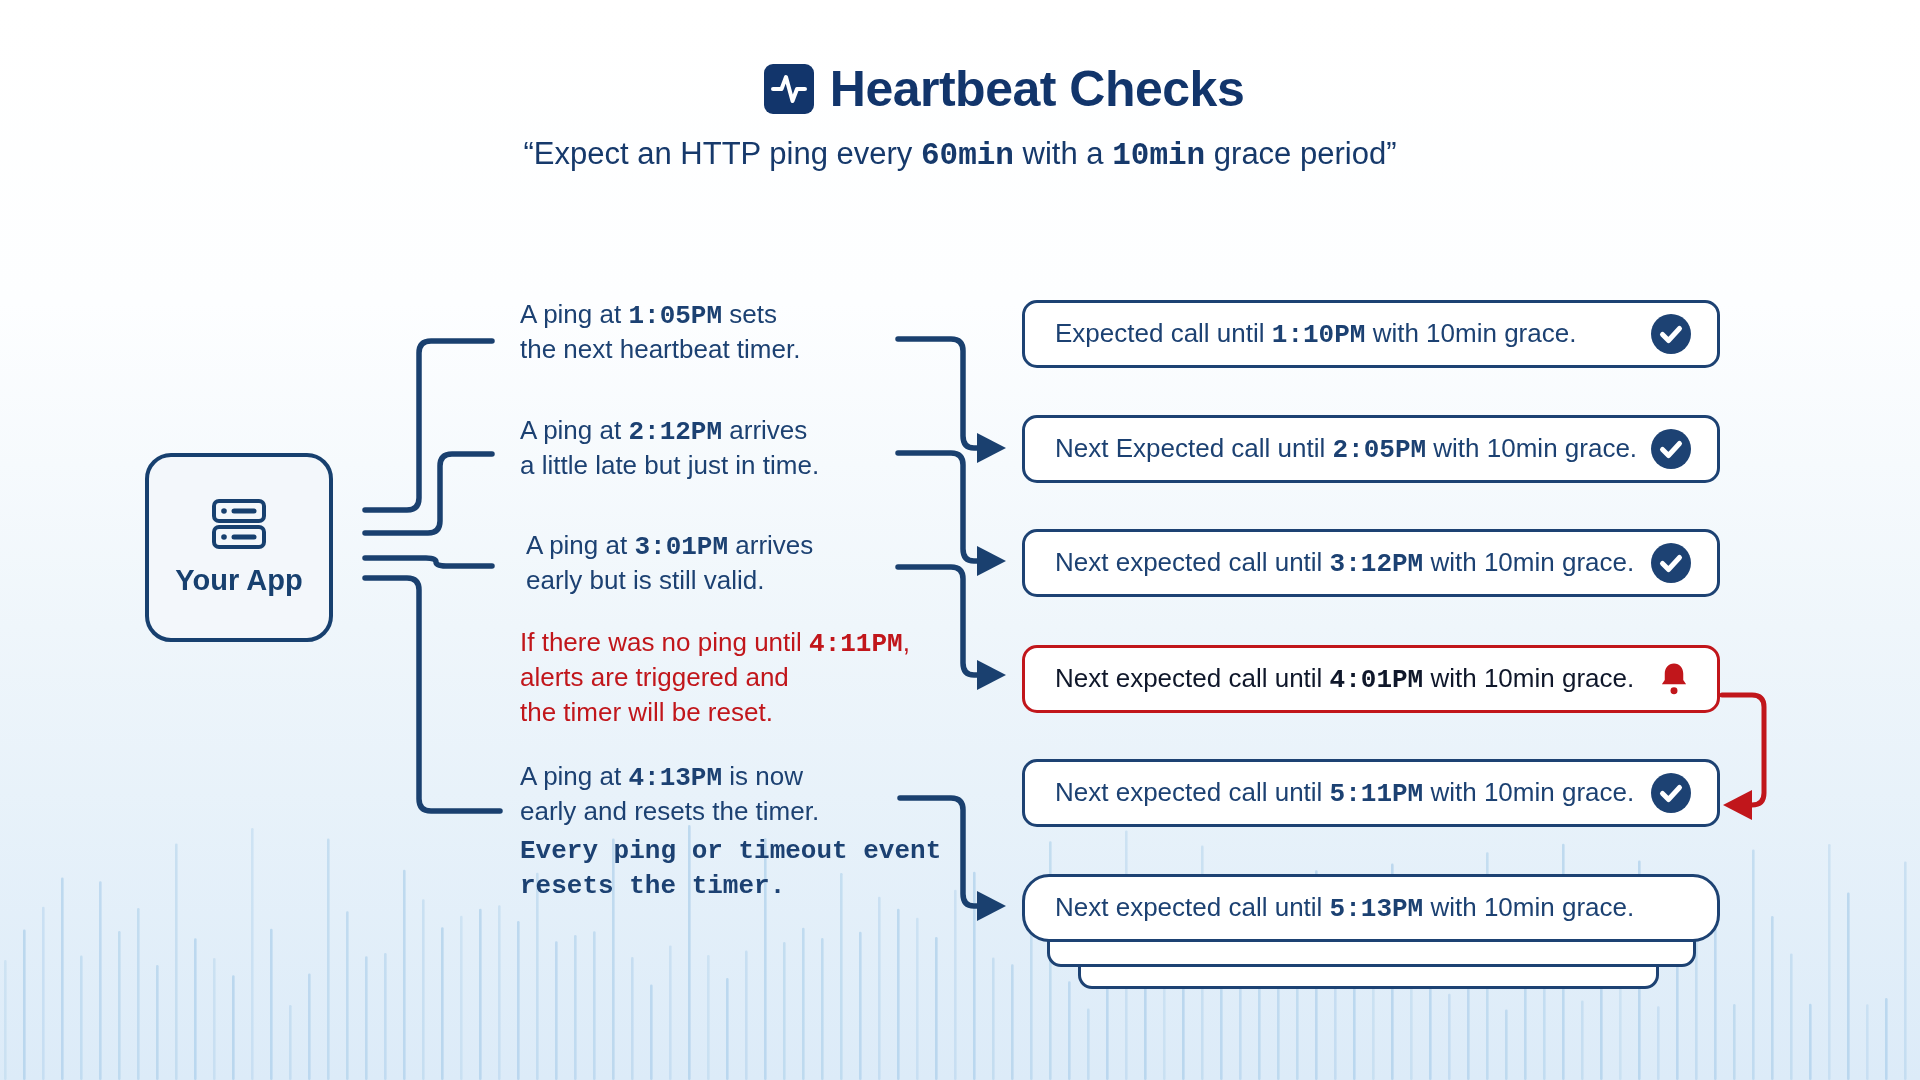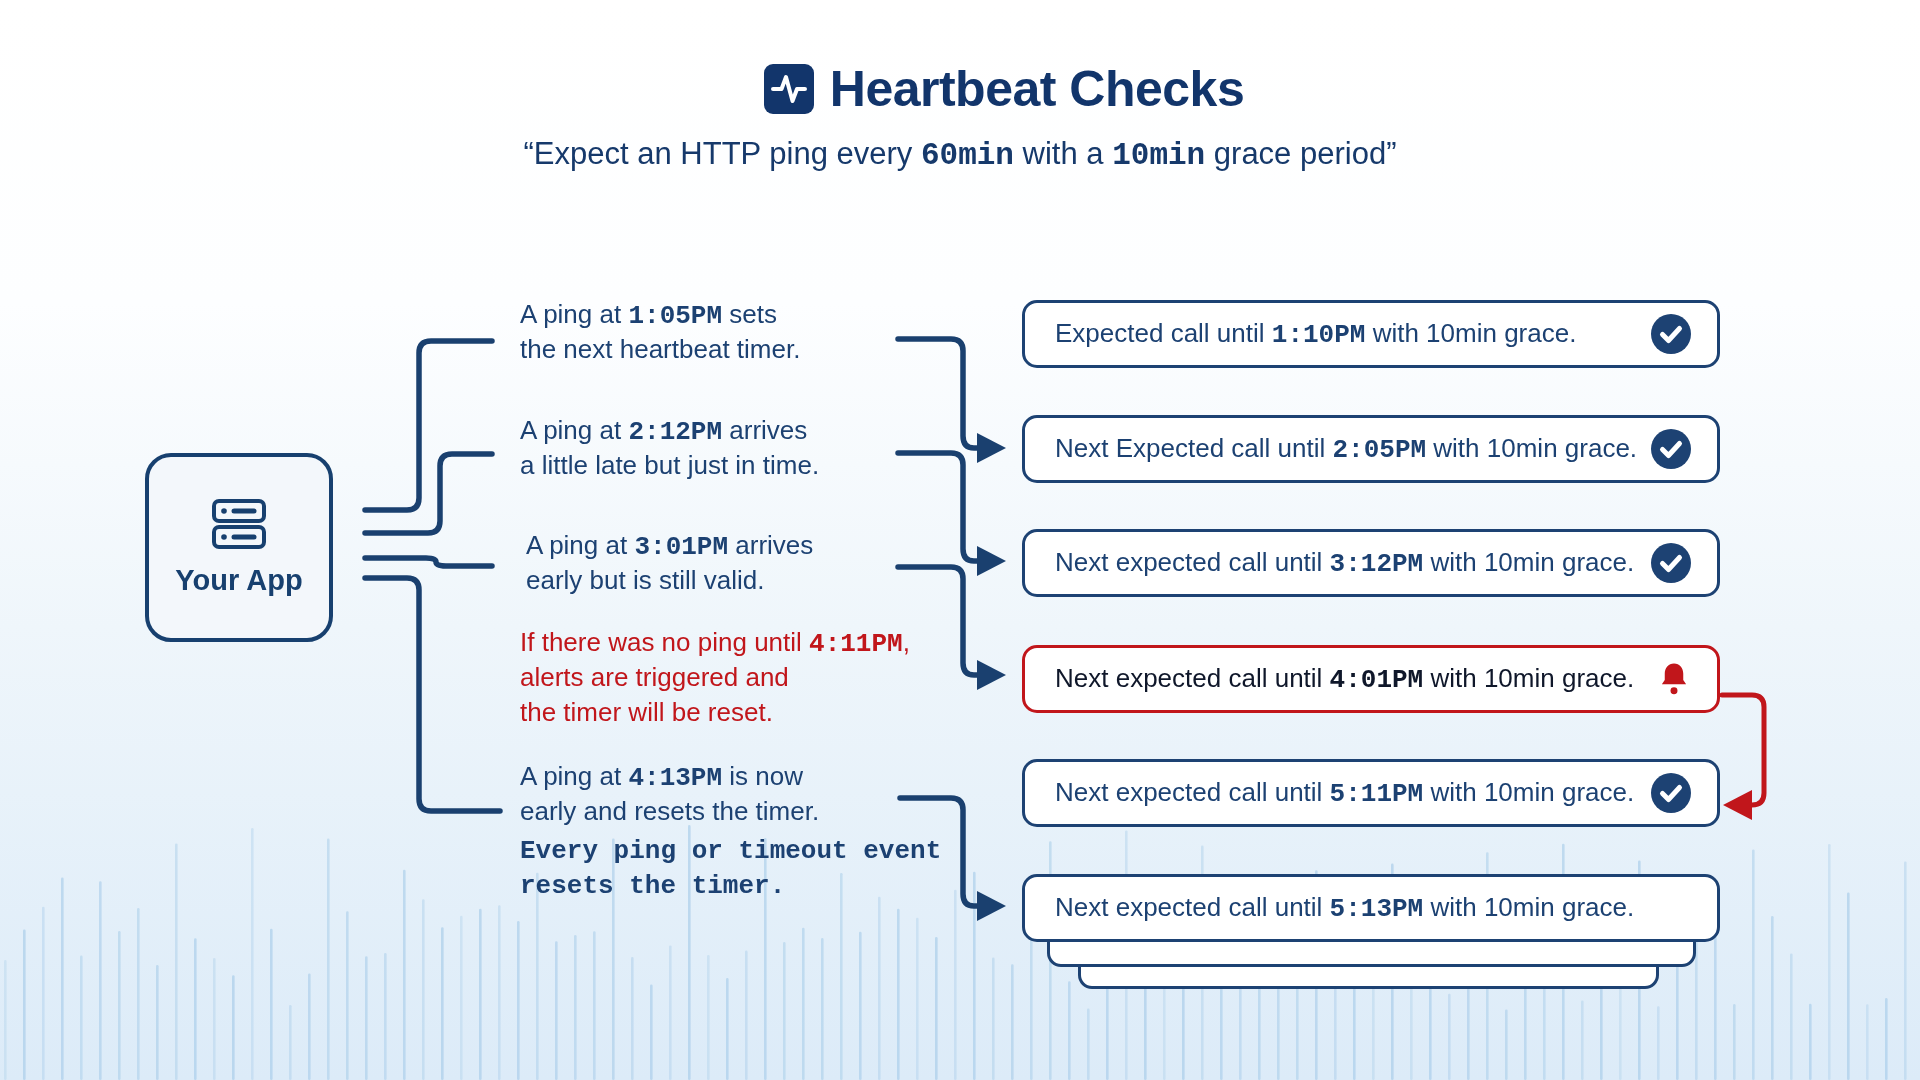--- a/index.html
+++ b/index.html
@@ -276,18 +276,18 @@
 </div>
 <div class="timer" style="top:759px;">
   <span class="timer-text"><span>Next expected call until </span><b>5:11PM</b><span> with 10min grace.</span></span>
   <span class="badge">
     <svg width="40" height="40" viewBox="0 0 40 40">
         <circle cx="20" cy="20" r="20" fill="#1d4273"></circle>
         <path d="M 11.5 20.5 L 17.5 26.5 L 28.5 14.5" stroke="#ffffff" stroke-width="5" fill="none" stroke-linecap="round" stroke-linejoin="round"></path>
       </svg>
   </span>
 </div>
-<div class="timer" style="top:874px;">
+<div class="timer" style="top:874px;border-radius:27px;">
   <span class="timer-text"><span>Next expected call until </span><b>5:13PM</b><span> with 10min grace.</span></span>
 </div>
 
 <div class="stack s1"></div>
 <div class="stack s2"></div>
 
 </body></html>

